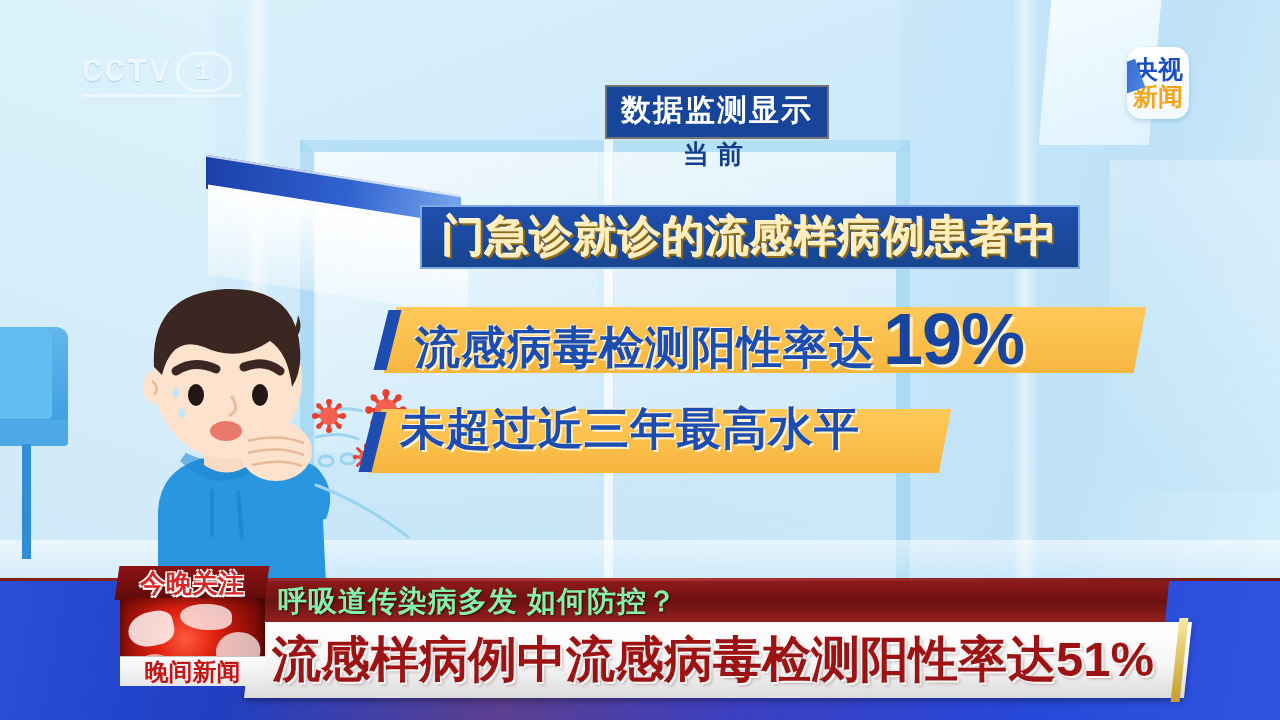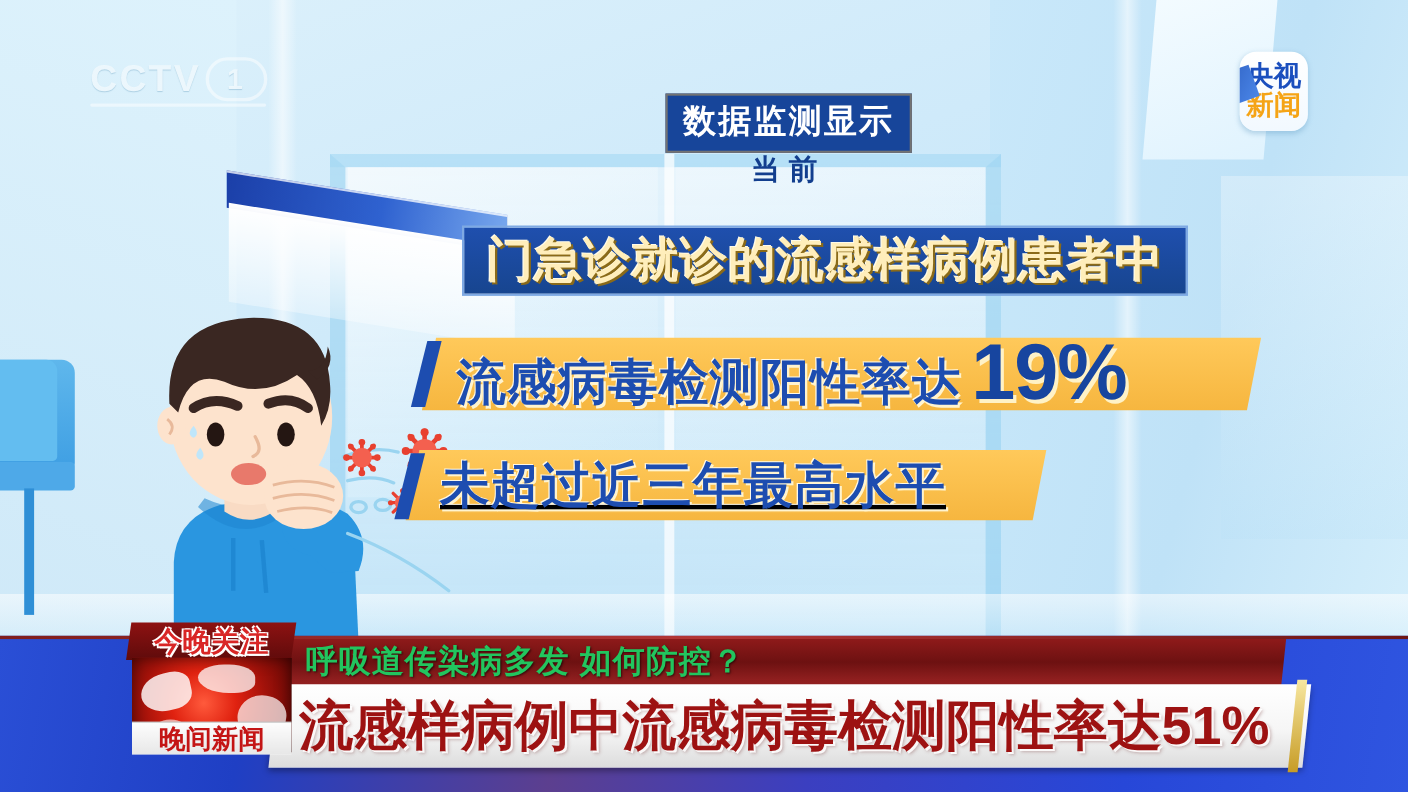--- a/index.html
+++ b/index.html
@@ -87,21 +87,21 @@
   
   .cctv-logo {
     position:absolute; left:82px; top:52px; width:172px; height:78px;
     opacity:.55;
   }
   .cctv-row {
     display:flex; align-items:center; justify-content:flex-start;
     font-size:34px; font-weight:bold; letter-spacing:2px;
     color:rgba(255,255,255,.95);
     text-shadow:0 1px 1px rgba(120,170,200,.85);
-    font-family:Liberation Sans, sans-serif;
+    font-family:Liberation Mono, monospace;
   }
   .cctv-pill {
     margin-left:4px; width:56px; height:40px; border-radius:20px;
     border:3px solid rgba(255,255,255,.9);
     display:flex; align-items:center; justify-content:center;
     font-size:26px; color:rgba(255,255,255,.95); font-weight:bold;
   }
   .cctv-underline {
     margin-top:2px; width:160px; height:3px; border-radius:2px;
     background:rgba(255,255,255,.85);
@@ -189,22 +189,22 @@
     text-shadow:3px 3px 0 #fff2c6;
     line-height:.8; margin-left:8px; letter-spacing:-1px;
   }
 
   .bar3 {
     position:absolute; left:375px; top:409px; width:570px; height:64px;
     background:linear-gradient(180deg,#ffc95a 0%,#f6b63f 100%);
     transform:skewX(-11deg);
   }
   .bar3-text {
-    position:absolute; left:400px; top:404px; width:560px; height:74px;
-    display:flex; align-items:center; white-space:nowrap;text-decoration:underline;
+    position:absolute; left:400px; top:392px; width:560px; height:74px;
+    display:flex; align-items:center; white-space:nowrap;
   }
   .bar3-text span {
     font-size:45px; font-weight:bold; color:#1d4db0;
     text-shadow:2px 2px 0 #fff4cf, -1px -1px 0 #fff9e6;
     letter-spacing:1px;
   }
   .slash {
     position:absolute; width:13px; height:60px;
     background:#1d4db0; transform:skewX(-14deg);
   }
@@ -254,21 +254,21 @@
   }
 
   .subtitle-bar {
     position:absolute; left:262px; top:581px; width:905px; height:42px;
     background:linear-gradient(180deg,#8e1a1a 0%,#6d1111 50%,#9a2323 100%);
     transform:skewX(-6deg);
   }
   .subtitle-text {
     position:absolute; left:278px; top:583px; height:38px;
     display:flex; align-items:center;
-    font-size:29px; font-weight:bold; color:#22c55e; letter-spacing:1px;
+    font-size:29px; font-weight:bold; color:#86efac; letter-spacing:1px;
     white-space:nowrap;
     text-shadow:1px 1px 2px rgba(0,0,0,.6);
   }
 
   .main-plate {
     position:absolute; left:248px; top:622px; width:940px; height:76px;
     background:linear-gradient(180deg,#ffffff 0%,#f6f6f6 55%,#dcdcdc 100%);
     transform:skewX(-6deg);
     box-shadow:0 3px 6px rgba(0,0,0,.35);
   }

